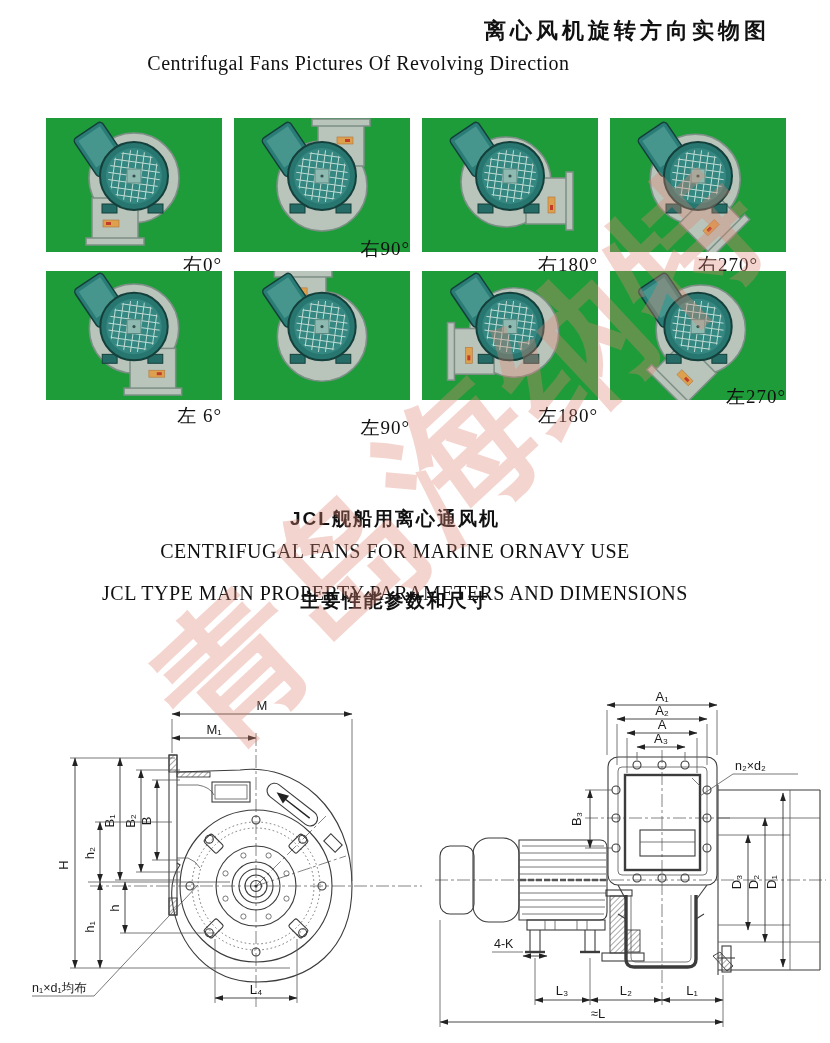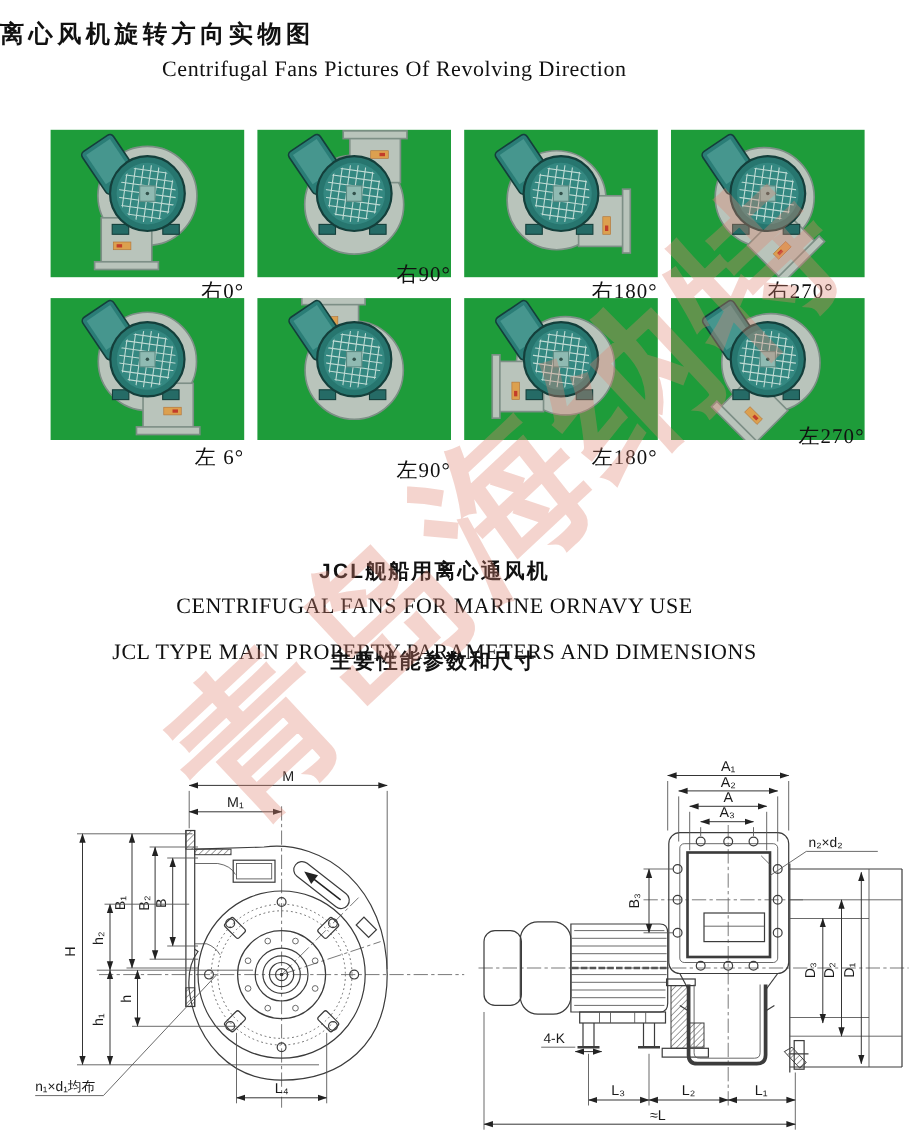--- a/index.html
+++ b/index.html
@@ -2,21 +2,21 @@
 <html><head>
 <meta charset="utf-8">
 <style>
   html,body{margin:0;padding:0;}
   body{
     width:830px;height:1043px;position:relative;background:#ffffff;
     font-family:"Liberation Serif", serif;color:#111;overflow:hidden;
   }
   .abs{position:absolute;}
   .title-cn{
-    top:16px;left:0;width:770px;text-align:left;
+    top:16px;left:0;width:770px;text-align:right;
     font-family:"Liberation Sans", sans-serif;font-weight:bold;
     font-size:22px;letter-spacing:4px;
   }
   .title-en{
     top:52px;left:0;width:717px;text-align:center;
     font-size:20px;letter-spacing:0.5px;
   }
   .cell{width:176px;height:134px;background:#1e9c3a;overflow:hidden;}
   .cell.r2{height:129px;}
   .cell svg{display:block;width:176px;height:100%;}

